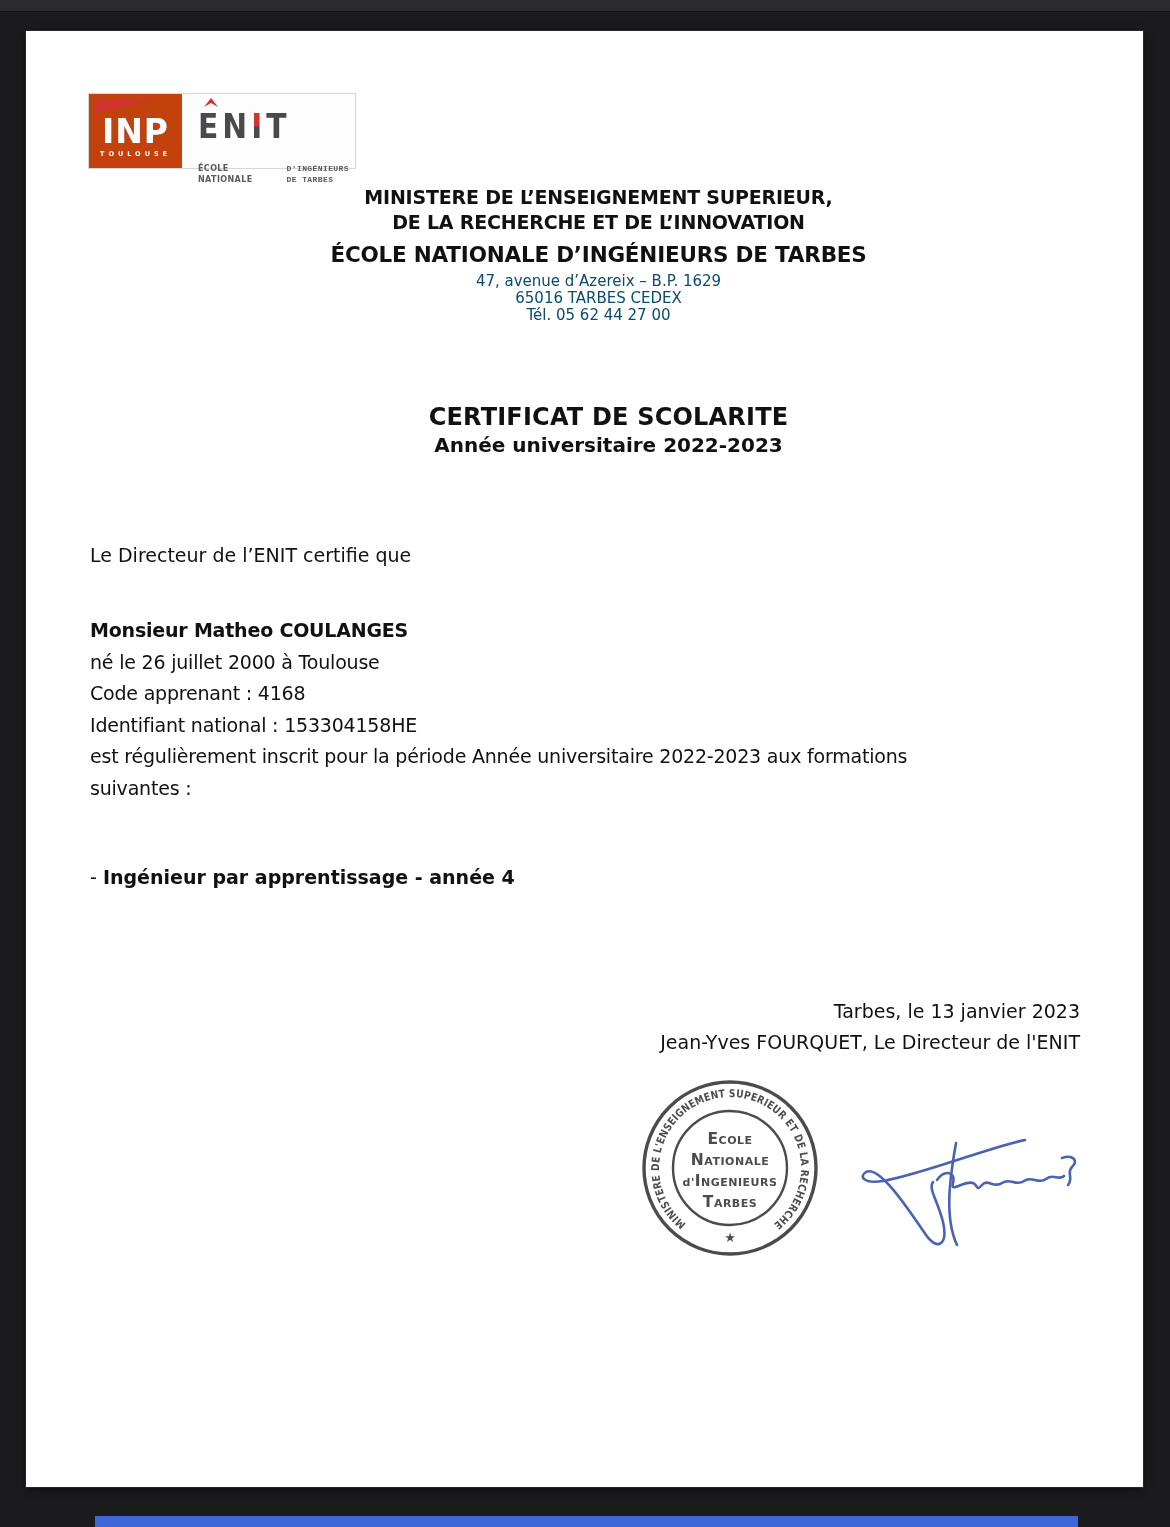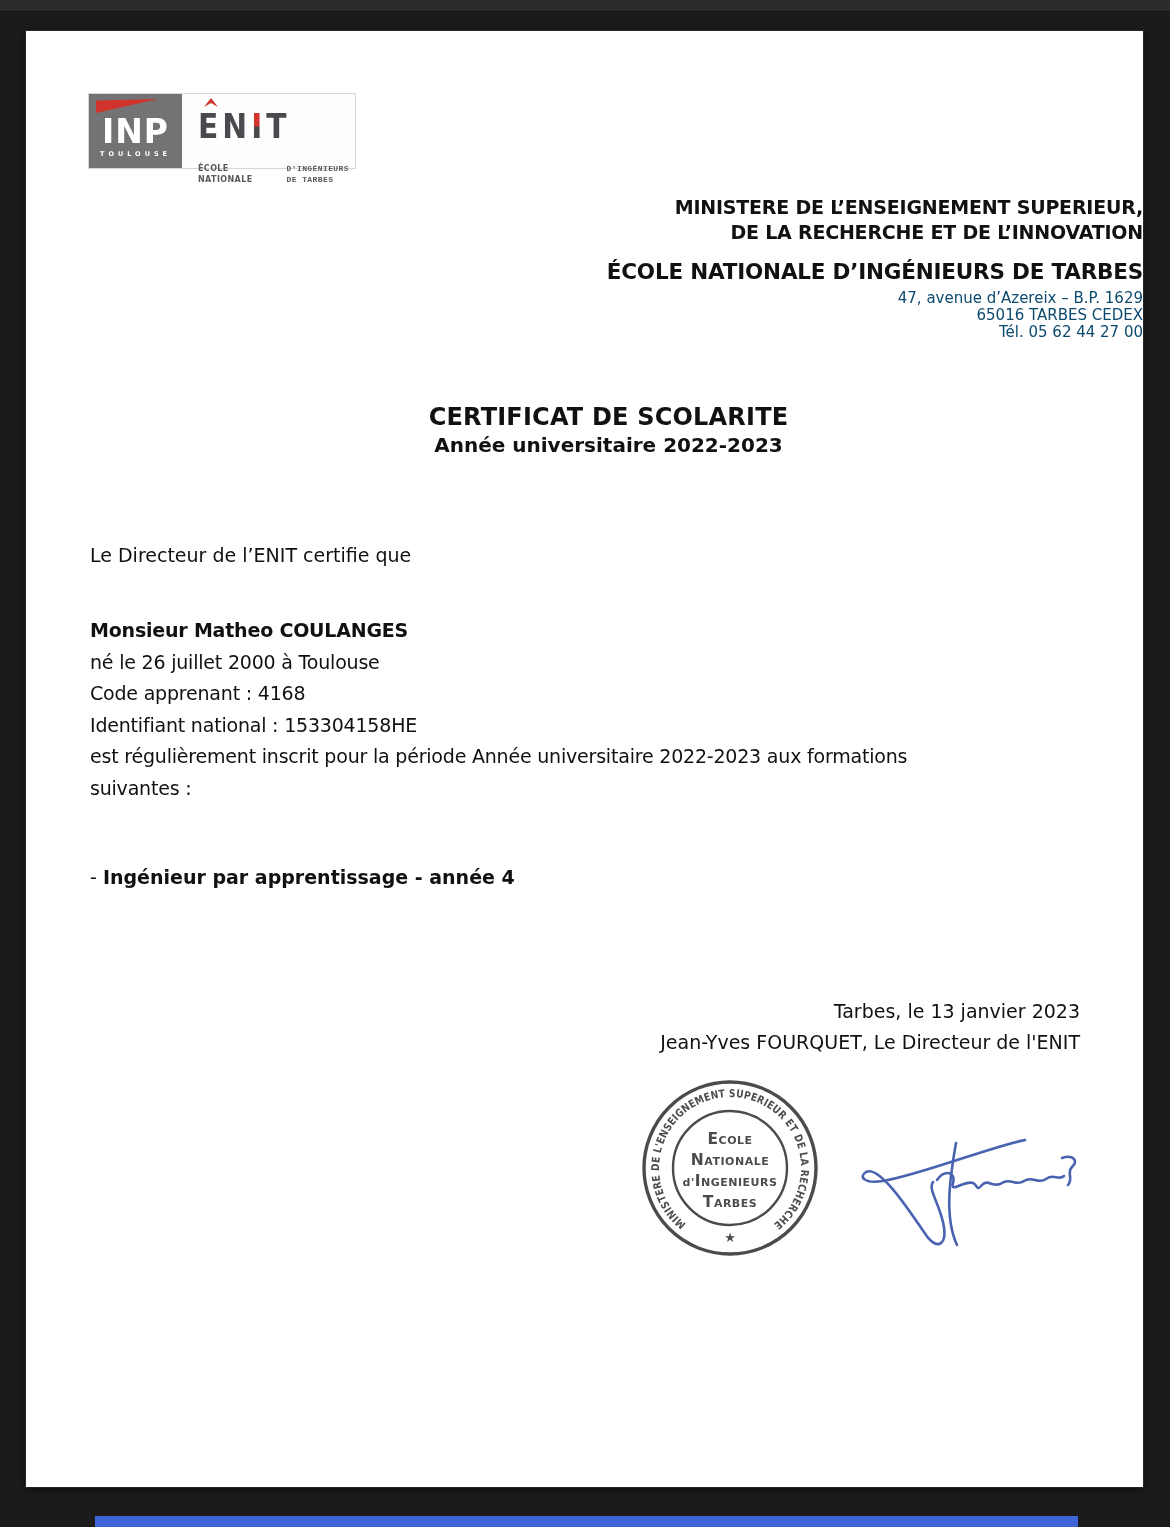--- a/index.html
+++ b/index.html
@@ -18,21 +18,21 @@
     position: absolute; left: 26px; top: 31px; width: 1117px; height: 1456px;
     background: #ffffff;
     box-shadow: 0 0 0 1px rgba(255,255,255,0.08), 0 2px 8px rgba(0,0,0,0.55);
   }
   
   .logo {
     position: absolute; left: 62px; top: 62px; width: 268px; height: 76px;
     display: flex; border: 1px solid #d6d6d6; background: #fff;
   }
   .logo-inp {
-    position: relative; width: 93px; height: 100%; background: #737373;
+    position: relative; width: 93px; height: 100%; background: #c2410c;
     display: flex; flex-direction: column; align-items: center; justify-content: center;
     overflow: hidden;
   }
   .inp-flag {
     position: absolute; left: 7px; top: 5px; width: 62px; height: 14px;
     background: #d0342c;
     clip-path: polygon(0 10%, 100% 0, 0 100%);
   }
   .inp-text {
     margin-top: 12px;
@@ -56,23 +56,23 @@
     letter-spacing: 0; margin-right: 4px; font-stretch: condensed;
   }
   .enit-letter.i-red {
     background: linear-gradient(#d0342c 0 48%, #4a4a4e 52% 100%);
     -webkit-background-clip: text; background-clip: text; color: transparent;
   }
   .enit-subrow { display: flex; margin-top: 20px; }
   .enit-subcol { font-size: 8px; font-weight: bold; color: #5a5a5e; letter-spacing: 0.4px; line-height: 11px; }
   .enit-subcol.right { margin-left: 34px; font-family: Liberation Mono, monospace; }
   
-  .header-block { position: absolute; left: 0; top: 164px; width: 100%; text-align: right; padding-left: 28px; }
+  .header-block { position: absolute; left: 0; top: 154px; width: 100%; text-align: center; padding-left: 28px; }
   .ministry { font-size: 19px; font-weight: bold; line-height: 25px; letter-spacing: -0.2px; }
-  .school { font-size: 21.5px; font-weight: bold; margin-top: 14px; letter-spacing: -0.2px; }
+  .school { font-size: 21.5px; font-weight: bold; margin-top: 7px; letter-spacing: -0.2px; }
   .address { font-size: 15px; line-height: 17px; margin-top: 6px; color: #0c4a6e; }
   .title-block { position: absolute; left: 0; top: 372px; width: 100%; text-align: center; margin-left: 24px; }
   .title-main { font-size: 24px; font-weight: bold; letter-spacing: 0.2px; }
   .title-sub { font-size: 20px; font-weight: bold; margin-top: 2px; text-align: center; }
   
   .intro { position: absolute; left: 64px; top: 513px; font-size: 19px; }
   .details { position: absolute; left: 64px; top: 584px; font-size: 19px; line-height: 31.5px; letter-spacing: -0.2px; }
   .details .bold { font-weight: bold; }
   .formation { position: absolute; left: 64px; top: 835px; font-size: 19px; }
   .formation .bold { font-weight: bold; }

